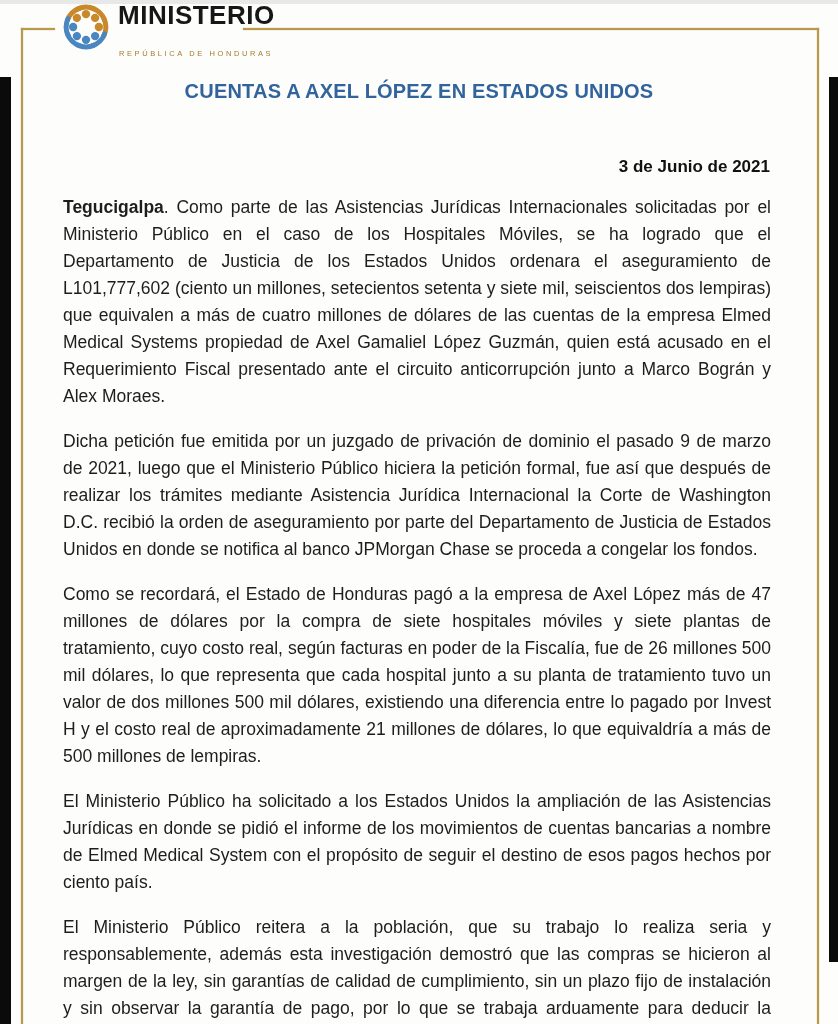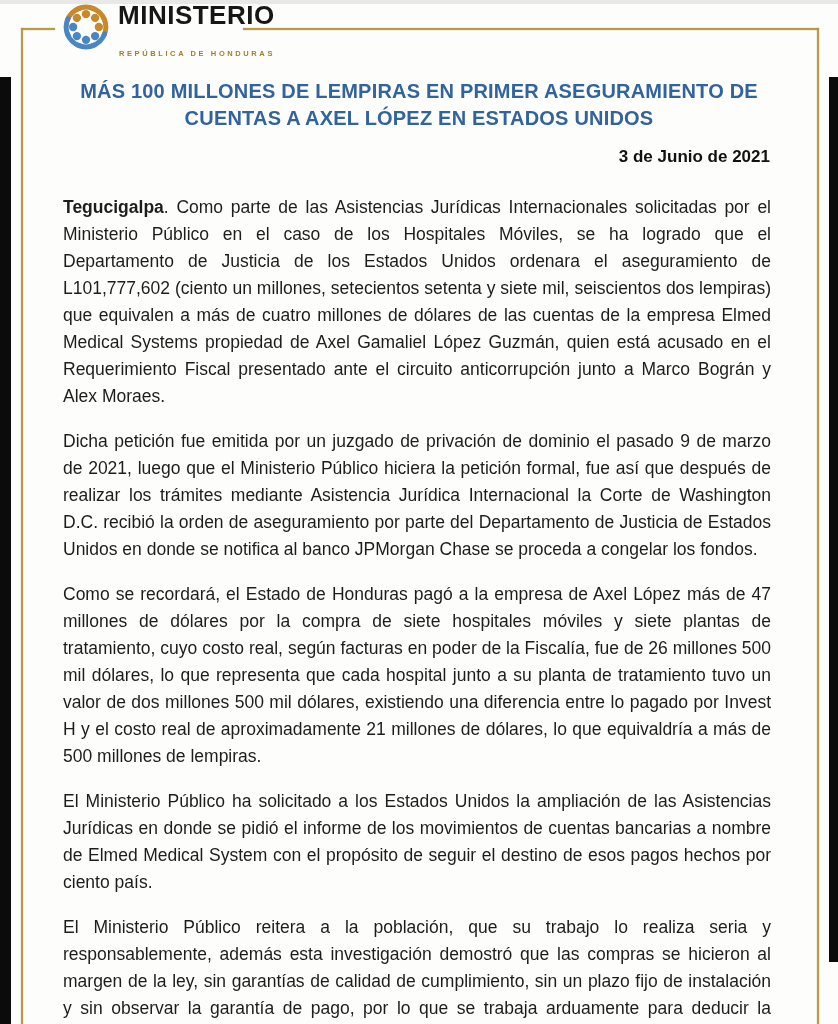--- a/index.html
+++ b/index.html
@@ -26,37 +26,37 @@
 
   
   .logo-svg { position:absolute; left:53px; top:-10px; width:66px; height:66px; }
   .org-name {
     position:absolute; left:118px; top:-2px;
     color:#161616; font-weight:bold;
     font-size:26px; line-height:27px; letter-spacing:0.5px;
   }
   .org-tagline {
     position:absolute; left:119px; top:45px;
-    color:#a27d2a; font-weight:bold;
+    color:#a27d2a; font-weight:normal;
     font-size:7.5px; letter-spacing:2.6px;
   }
 
   
   .doc-title {
     position:absolute; left:59px; top:74px; width:720px;
     text-align:center;
     color:#31639c; font-weight:bold;
     font-size:20px; line-height:27px;
     letter-spacing:0.2px;
   }
   .doc-title span { display:block; }
 
   
   .doc-date {
-    position:absolute; right:68px; top:143px;
+    position:absolute; right:68px; top:153px;
     color:#111; font-weight:bold; font-size:17px;
   }
 
   
   .doc-body {
     position:absolute; left:63px; top:190px; width:708px;
     color:#1d1d1d;
     font-size:17.5px; line-height:27px;
     text-align:justify;
   }
@@ -116,21 +116,20 @@
       </g>
     </g>
   </svg>
 
   <div class="org-name">
     <span>MINISTERIO</span><br>
   </div>
   <div class="org-tagline">REPÚBLICA DE HONDURAS</div>
 
   <div class="doc-title">
-    <span>MÁS 100 MILLONES DE LEMPIRAS EN PRIMER ASEGURAMIENTO DE</span>
     <span>CUENTAS A AXEL LÓPEZ EN ESTADOS UNIDOS</span>
   </div>
 
   <div class="doc-date">3 de Junio de 2021</div>
 
   <div class="doc-body">
     <p><span class="lead">Tegucigalpa</span><span>. Como parte de las Asistencias Jurídicas Internacionales solicitadas por el Ministerio Público en el caso de los Hospitales Móviles, se ha logrado que el Departamento de Justicia de los Estados Unidos ordenara el aseguramiento de L101,777,602 (ciento un millones, setecientos setenta y siete mil, seiscientos dos lempiras) que equivalen a más de cuatro millones de dólares de las cuentas de la empresa Elmed Medical Systems propiedad de Axel Gamaliel López Guzmán, quien está acusado en el Requerimiento Fiscal presentado ante el circuito anticorrupción junto a Marco Bográn y Alex Moraes.</span></p>
     <p>Dicha petición fue emitida por un juzgado de privación de dominio el pasado 9 de marzo de 2021, luego que el Ministerio Público hiciera la petición formal, fue así que después de realizar los trámites mediante Asistencia Jurídica Internacional la Corte de Washington D.C. recibió la orden de aseguramiento por parte del Departamento de Justicia de Estados Unidos en donde se notifica al banco JPMorgan Chase se proceda a congelar los fondos.</p>
     <p>Como se recordará, el Estado de Honduras pagó a la empresa de Axel López más de 47 millones de dólares por la compra de siete hospitales móviles y siete plantas de tratamiento, cuyo costo real, según facturas en poder de la Fiscalía, fue de 26 millones 500 mil dólares, lo que representa que cada hospital junto a su planta de tratamiento tuvo un valor de dos millones 500 mil dólares, existiendo una diferencia entre lo pagado por Invest H y el costo real de aproximadamente 21 millones de dólares, lo que equivaldría a más de 500 millones de lempiras.</p>
     <p>El Ministerio Público ha solicitado a los Estados Unidos la ampliación de las Asistencias Jurídicas en donde se pidió el informe de los movimientos de cuentas bancarias a nombre de Elmed Medical System con el propósito de seguir el destino de esos pagos hechos por ciento país.</p>

